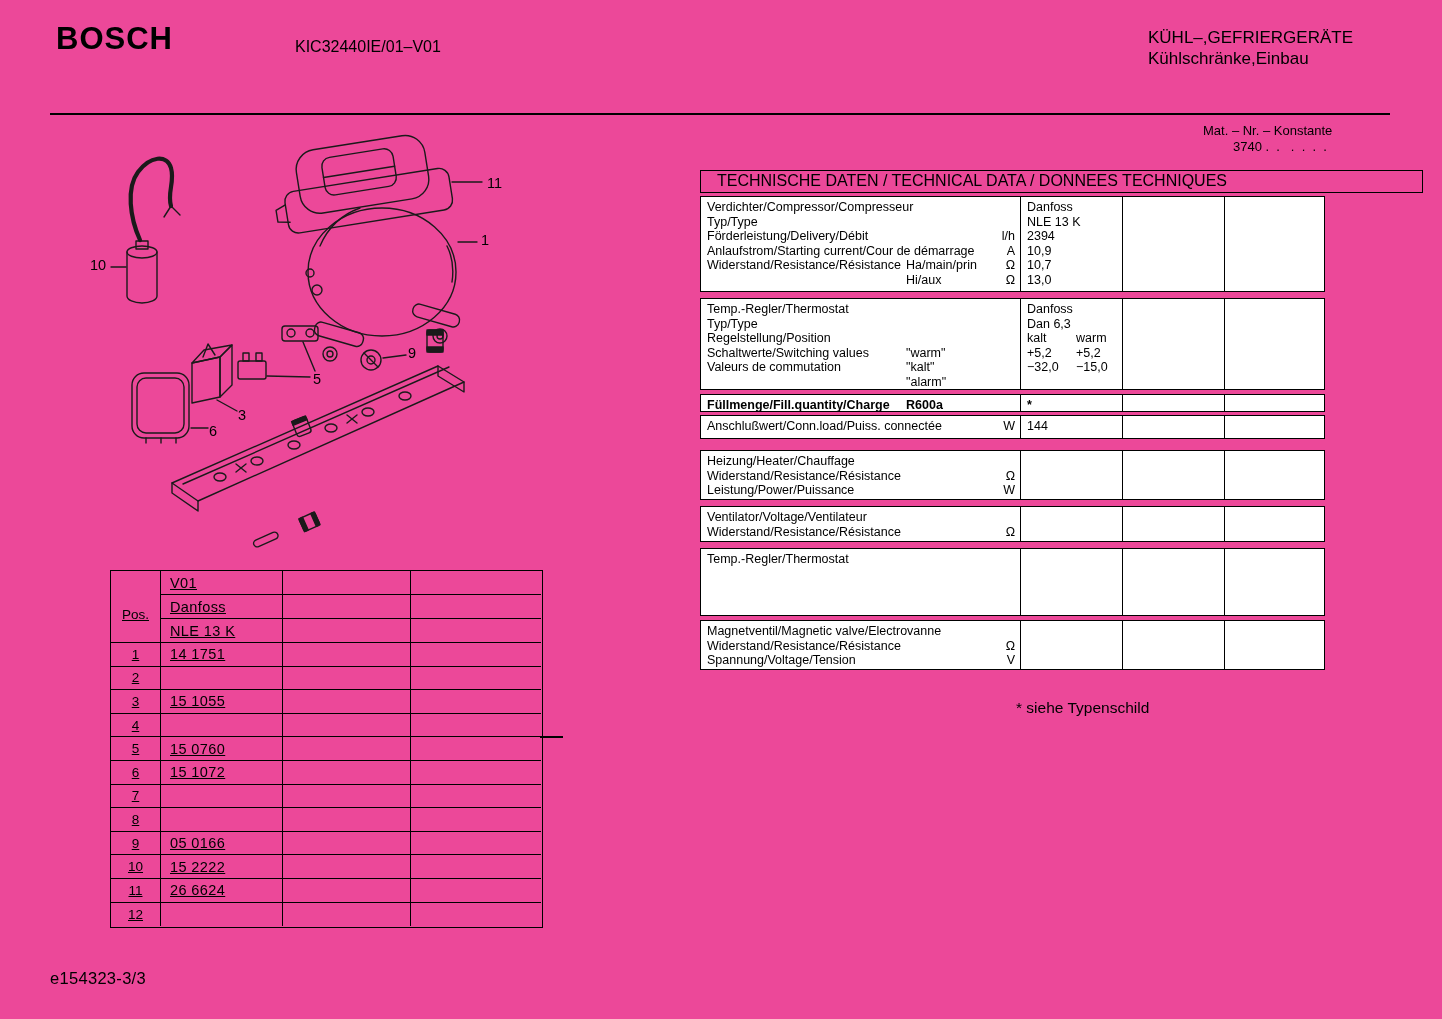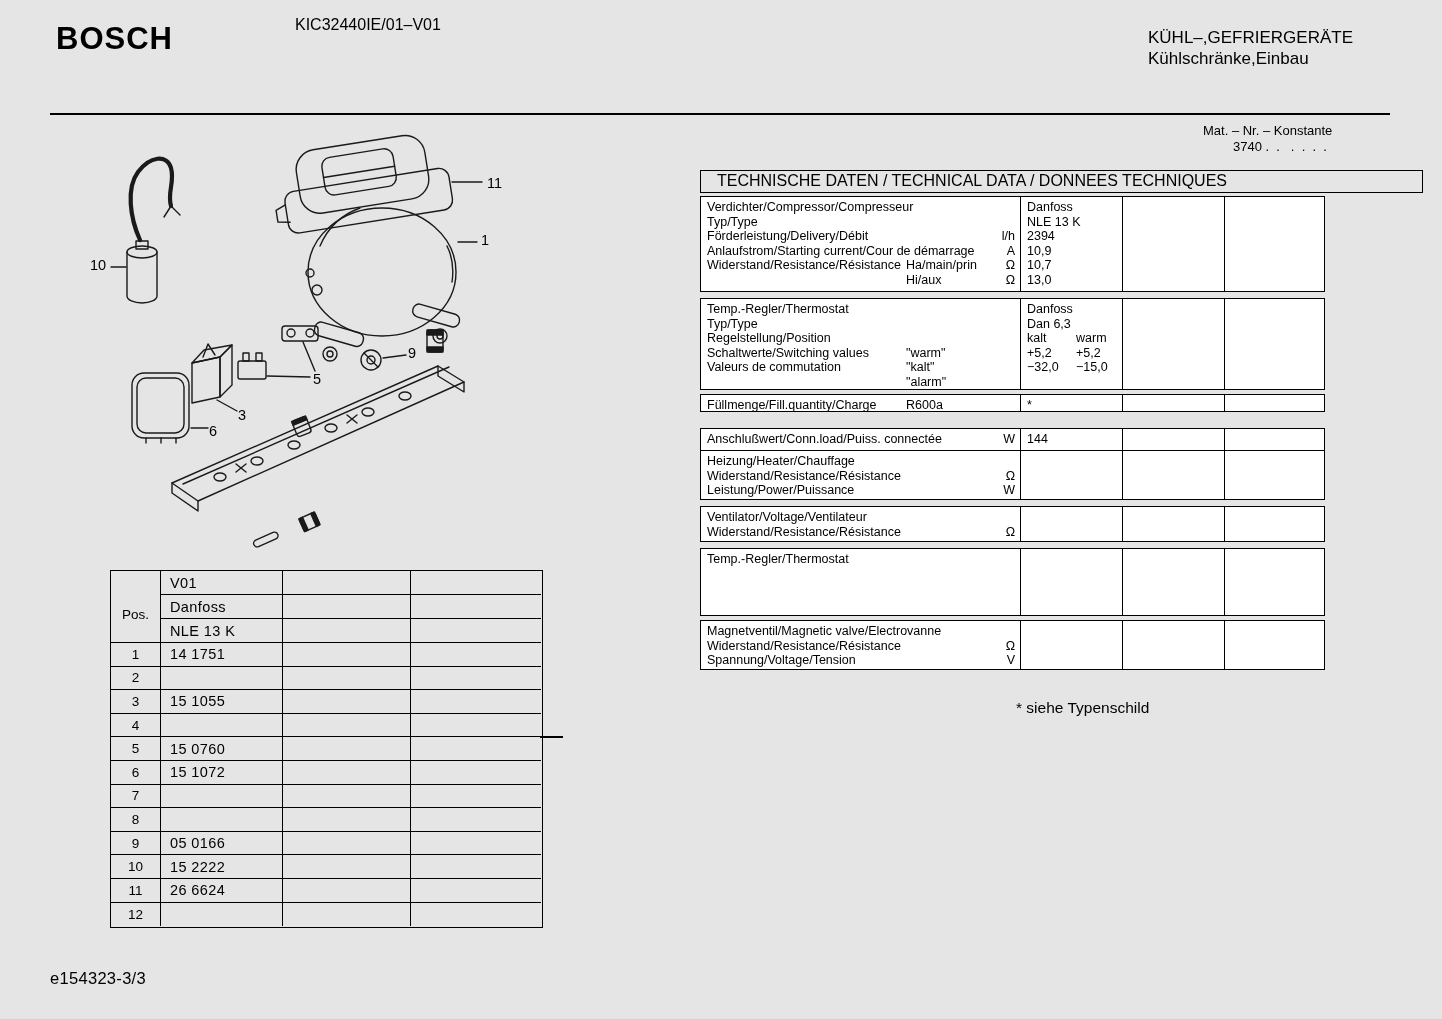--- a/index.html
+++ b/index.html
@@ -1,23 +1,23 @@
 <!DOCTYPE html>
 <html><head>
 <meta charset="utf-8">
 <style>
   * { margin:0; padding:0; box-sizing:border-box; }
   html,body { background:#ffffff; }
   .page {
-    position:relative; width:1442px; height:1019px; background:#e5e5e5;
+    position:relative; width:1442px; height:1019px; background:#ec4899;
     font-family:"Liberation Sans", sans-serif; color:#000; overflow:hidden;
   }
   
   .brand { position:absolute; left:56px; top:21px; font-size:31px; font-weight:700; letter-spacing:1px; }
-  .model { position:absolute; left:295px; top:16px; font-size:16px; }
+  .model { position:absolute; left:295px; top:38px; font-size:16px; }
   .category { position:absolute; left:1148px; top:27px; font-size:17px; line-height:21px; }
   .rule { position:absolute; left:50px; top:113px; width:1340px; height:2px; background:#000; }
   .matnr { position:absolute; left:1203px; top:123px; font-size:13px; line-height:16px; }
   .matnr .dots { padding-left:30px; white-space:pre; }
 
   
   #diagram { position:absolute; left:70px; top:130px; width:480px; height:440px; }
   .callout { position:absolute; font-size:14.5px; }
 
   
@@ -42,21 +42,21 @@
 
   .footnote { position:absolute; left:1016px; top:699px; font-size:15.5px; }
 
   
   #parts-table {
     position:absolute; left:110px; top:570px; width:433px; height:358px;
     display:grid; grid-template-columns:50px 122px 128px 130px;
     grid-template-rows:repeat(3,24px) repeat(12,23.6px);
     border:1.5px solid #000;
   }
-  .pcell { border-right:1px solid #000; border-bottom:1px solid #000; font-size:13.5px; display:flex; align-items:center; }
+  .pcell { border-right:1px solid #000; border-bottom:1px solid #000; font-size:13.5px; display:flex; align-items:center;text-decoration:underline; }
   .pcell.no-r { border-right:none; }
   .pcell.no-b { border-bottom:none; }
   .p-pos { justify-content:center; }
   .p-part { padding-left:9px; font-size:14.5px; letter-spacing:0.4px; }
   .p-poslabel { align-items:flex-end; justify-content:center; padding-bottom:20px; font-size:13.5px; }
 
   .refline { position:absolute; left:540px; top:736px; width:23px; height:1.5px; background:#000; }
 
   .docnum { position:absolute; left:50px; top:969px; font-size:16.5px; letter-spacing:0.3px; }
 </style>
@@ -233,31 +233,31 @@
           <div class="trow">Danfoss</div>
           <div class="trow">Dan 6,3</div>
           <div class="trow"><span class="vpair">kalt</span><span class="vpair">warm</span></div>
           <div class="trow"><span class="vpair">+5,2</span><span class="vpair">+5,2</span></div>
           <div class="trow"><span class="vpair">−32,0</span><span class="vpair">−15,0</span></div>
           <div class="trow"></div>
         </div>
         <div class="tcol tv2"></div>
         <div class="tcol tv3"></div>
       </div>
-      <div class="tblock" style="top: 394px; height: 18px;">
+      <div class="tblock" style="top: 394px; height: 18px; font-weight: bold;">
         <div class="tcol tdesc">
           <div class="trow"><span class="tlbl">Füllmenge/Fill.quantity/Charge</span><span class="tmid">R600a</span></div>
         </div>
         <div class="tcol tv1">
           <div class="trow">*</div>
         </div>
         <div class="tcol tv2"></div>
         <div class="tcol tv3"></div>
       </div>
-      <div class="tblock" style="top: 428px; height: 24px;">
+      <div class="tblock" style="top: 415px; height: 24px;">
         <div class="tcol tdesc">
           <div class="trow"><span class="tlbl">Anschlußwert/Conn.load/Puiss. connectée</span><span class="tunit">W</span></div>
         </div>
         <div class="tcol tv1">
           <div class="trow">144</div>
         </div>
         <div class="tcol tv2"></div>
         <div class="tcol tv3"></div>
       </div>
       <div class="tblock" style="top: 450px; height: 50px;">

